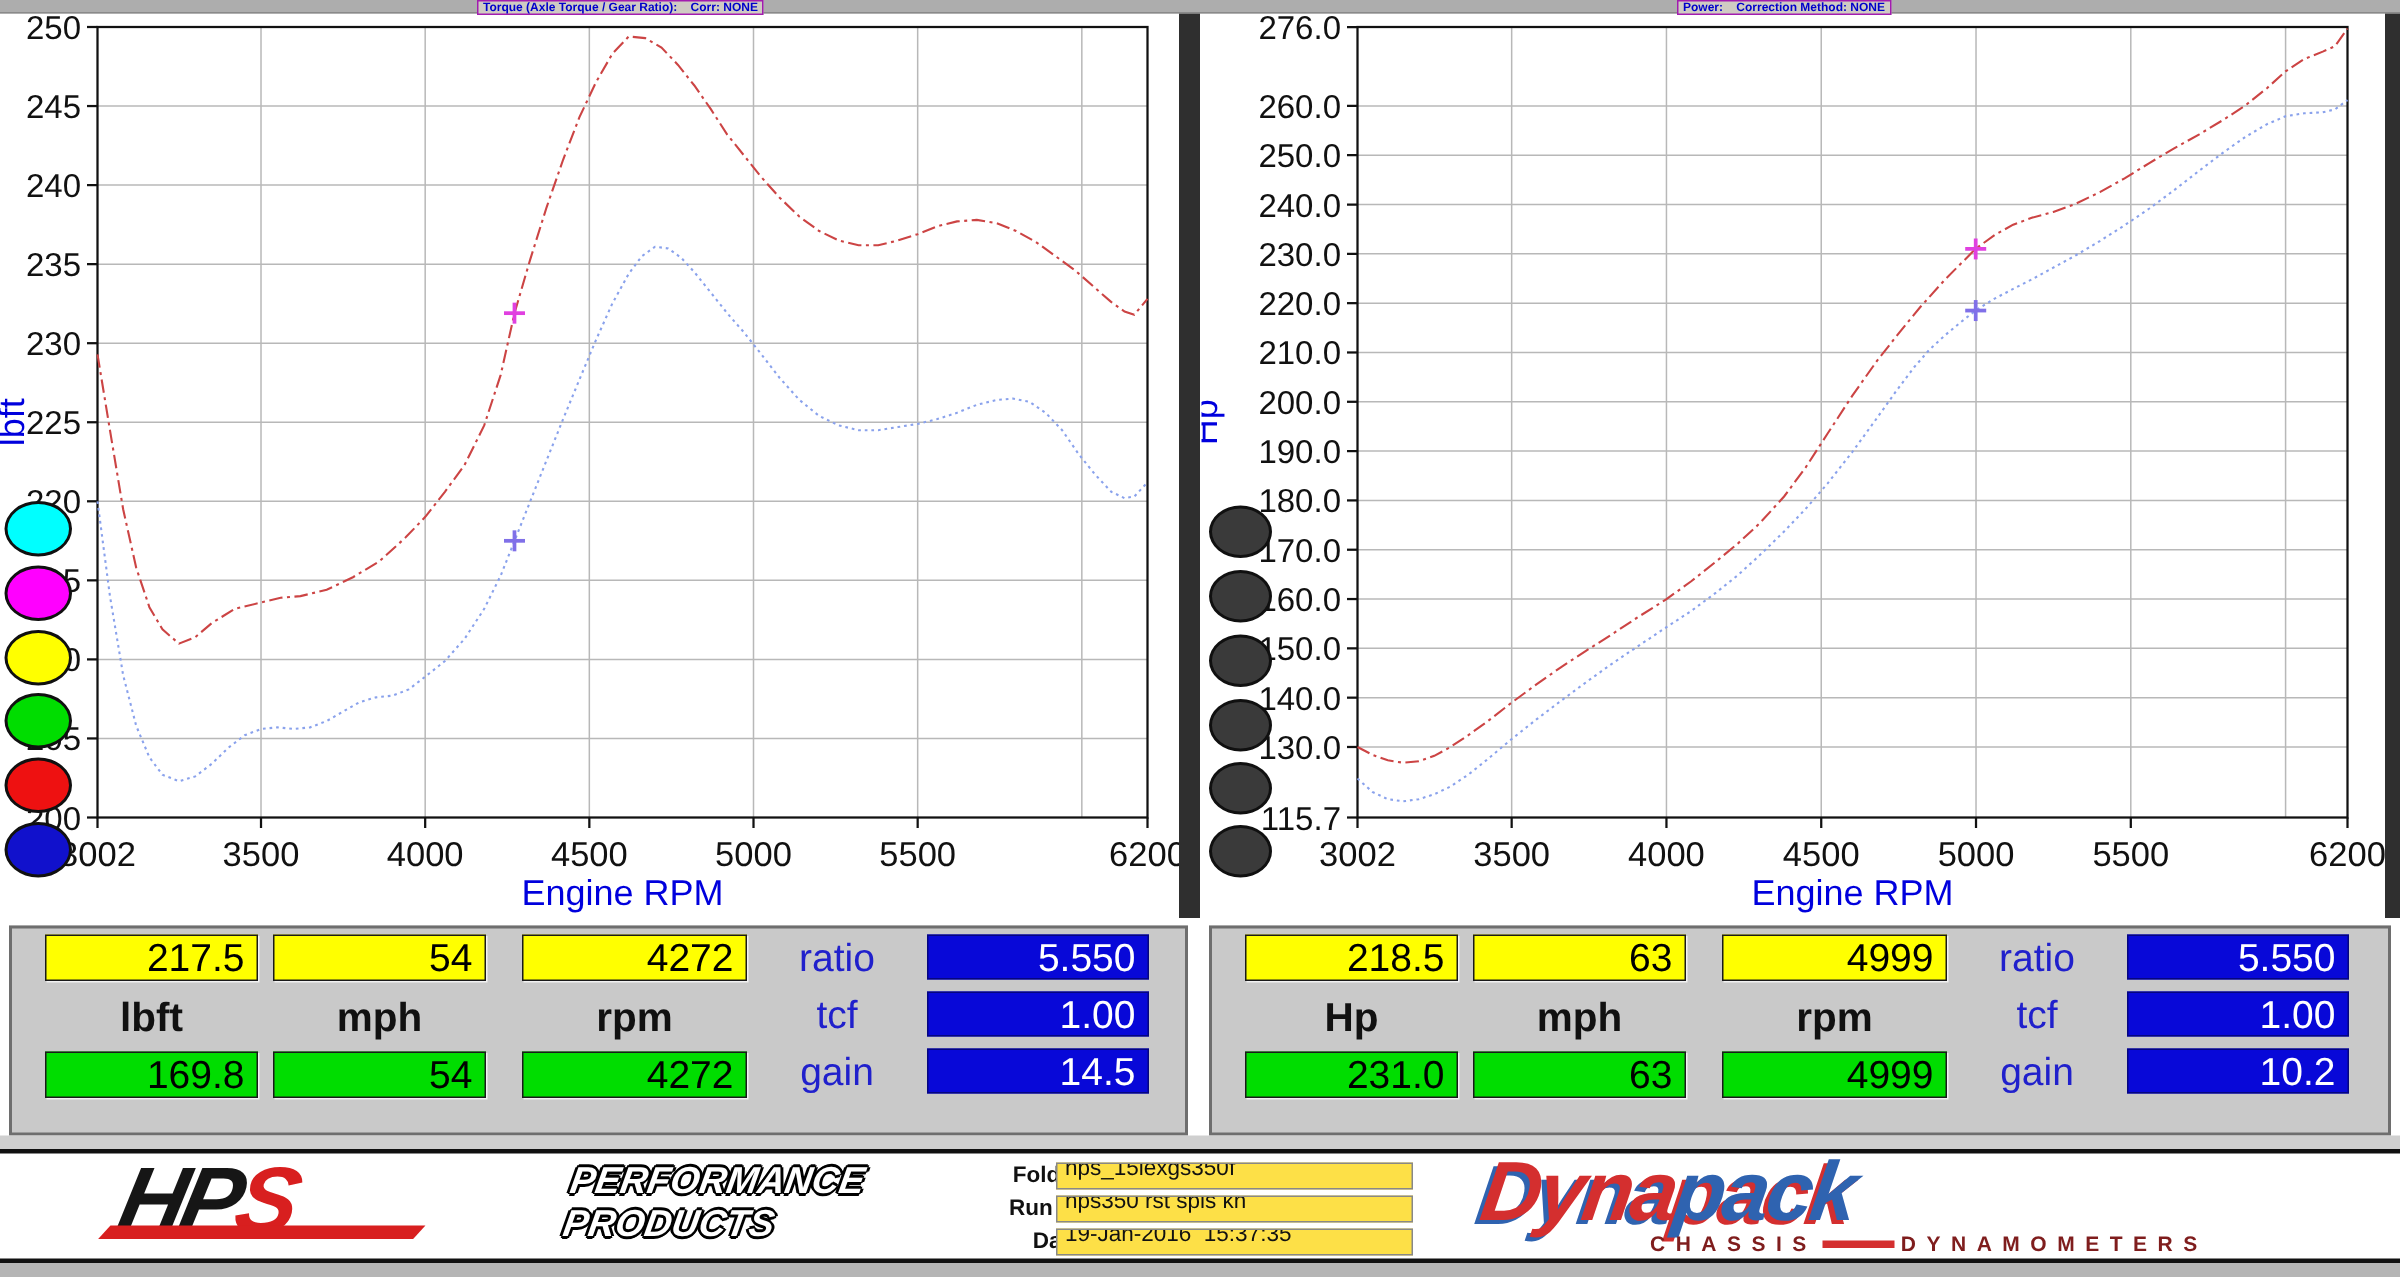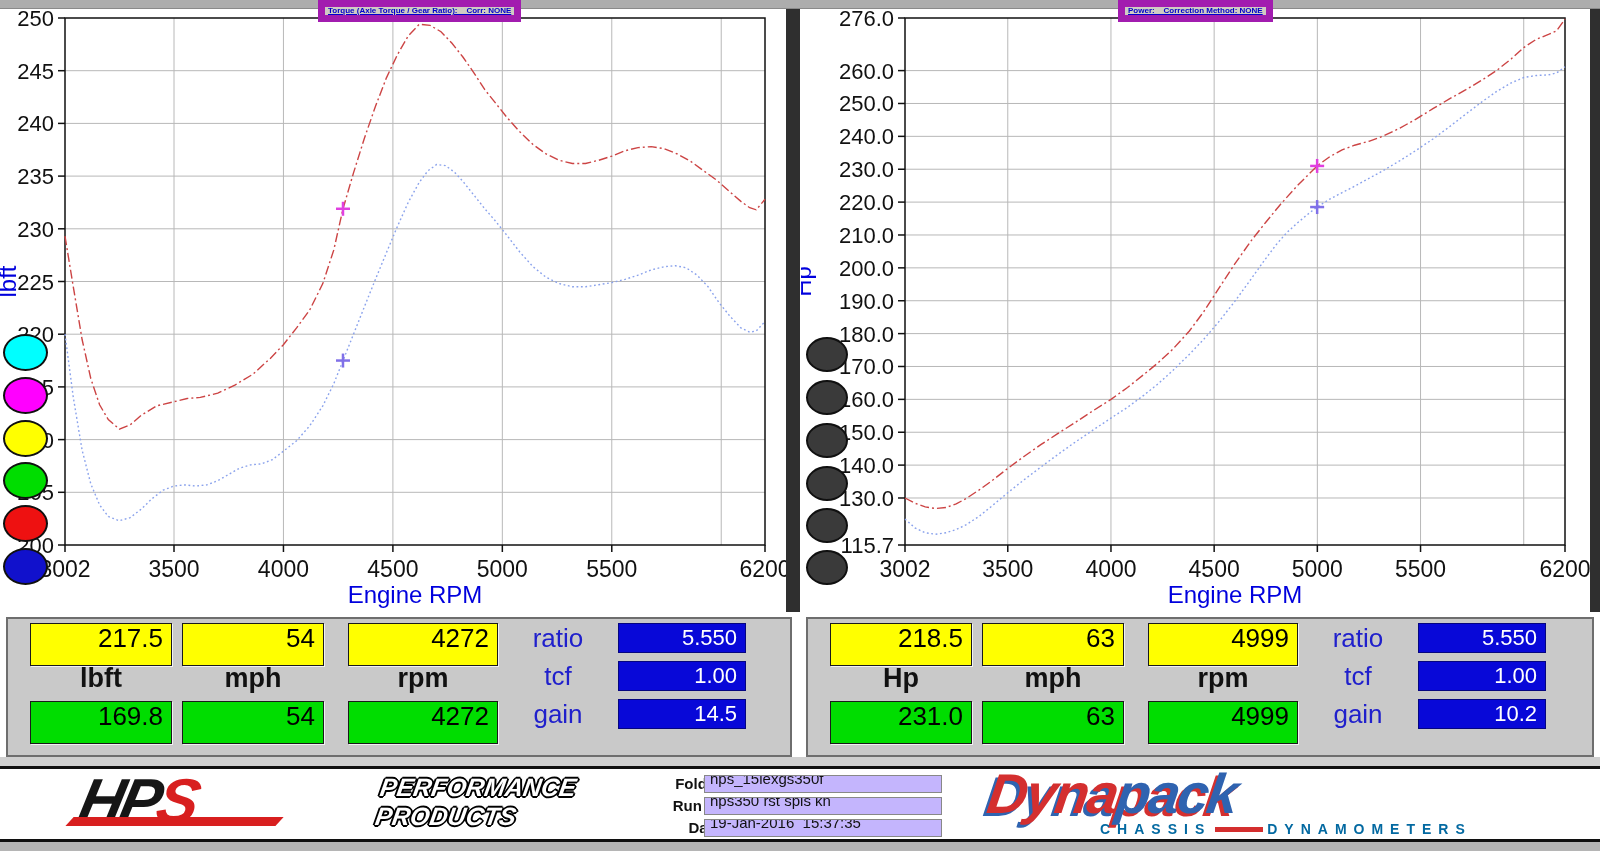--- a/index.html
+++ b/index.html
@@ -4,65 +4,65 @@
 <style>
   html,body{margin:0;padding:0;}
   body{width:1600px;height:851px;position:relative;background:#ffffff;
        font-family:"Liberation Sans",sans-serif;overflow:hidden;}
   svg{font-family:"Liberation Sans",sans-serif;}
 
   
   .titlebar{position:absolute;left:0;top:0;width:1600px;height:8px;background:#adadad;
             border-bottom:1px solid #8a8a8a;z-index:5;}
   .title-chip{position:absolute;top:0;height:8px;line-height:8px;font-size:8px;font-weight:bold;
-              color:#0000cc;background:#cfcbc3;border:7px solid #a21caf;padding:0 3px;white-space:nowrap;text-decoration:underline;}
+              color:#0000cc;background:#cfcbc3;border:1px solid #a21caf;padding:0 3px;white-space:nowrap;}
   .chip-left{left:318px;}
   .chip-right{left:1118px;}
   .divider{position:absolute;left:786px;top:8px;width:14px;height:604px;background:#2f2f2f;}
   .right-edge{position:absolute;left:1590px;top:8px;width:10px;height:604px;background:#2f2f2f;}
 
   .chart{position:absolute;top:8px;}
   #chart0{left:0;}
   #chart1{left:801px;}
 
   .ellipse-btn{position:absolute;border:2px solid #101010;border-radius:50%;z-index:6;box-sizing:border-box;}
 
   
   .panel{position:absolute;top:617px;height:140px;background:#c9c9c9;border:2px solid #6e6e6e;
          box-sizing:border-box;}
   #panel0{left:6px;width:786px;}
   #panel1{left:806px;width:788px;padding-left:28px;}
-  .vbox{position:absolute;height:43px;border:1px solid #1a1a1a;box-sizing:border-box;
+  .vbox{position:absolute;height:31px;border:1px solid #1a1a1a;box-sizing:border-box;
         font-size:26px;text-align:right;padding-right:8px;line-height:28px;color:#000;
         box-shadow:1px 1px 0 #f2f2f2;}
   .vbox.yellow{background:#ffff00;top:4px;}
   .vbox.green{background:#00dd00;top:82px;}
   .col1{left:22px;width:142px;} .col2{left:174px;width:142px;} .col3{left:340px;width:150px;}
   .unit{position:absolute;top:44px;height:30px;line-height:30px;text-align:center;
         font-size:27px;font-weight:600;color:#111;}
   .set-label{position:absolute;left:498px;width:104px;height:30px;line-height:30px;text-align:center;
              font-size:26px;color:#2020cc;}
-  .bluebox{position:absolute;left:610px;width:128px;height:30px;background:#0808d8;color:#ffffff;
-           font-size:22px;text-align:right;padding-right:8px;line-height:28px;border:1px solid #050580;
+  .bluebox{position:absolute;left:610px;width:148px;height:30px;background:#0808d8;color:#ffffff;
+           font-size:26px;text-align:right;padding-right:8px;line-height:28px;border:1px solid #050580;
            box-sizing:border-box;}
   .srow0{top:4px;} .srow1{top:42px;} .srow2{top:80px;}
 
   
   .gray-band{position:absolute;left:0;top:757px;width:1600px;height:9px;background:#cfcfcf;}
   .bottom-strip{position:absolute;left:0;top:842px;width:1600px;height:9px;background:#b5b5b5;}
 
   
   .footer{position:absolute;left:0;top:766px;width:1600px;height:76px;background:#ffffff;
           border-top:3px solid #101010;border-bottom:3px solid #101010;box-sizing:border-box;}
   .field-row{position:absolute;height:18px;}
   .field-label{position:absolute;left:583px;width:138px;text-align:right;font-size:15px;
                font-weight:bold;color:#111;line-height:18px;}
   .field-input{position:absolute;left:704px;width:238px;height:18px;border:1px solid #888;
                font-family:"Liberation Sans",sans-serif;font-size:15px;padding:0 0 12px 5px;
-               box-sizing:border-box;background:#c4b5fd;color:#111;}
+               box-sizing:border-box;background:#fde047;color:#111;}
   .frow0{top:6px;} .frow1{top:28px;} .frow2{top:50px;}
 
   
   .hps{position:absolute;left:80px;top:4px;width:510px;height:62px;}
   .hps-mark{position:absolute;left:0;top:-8px;font-style:italic;font-weight:900;font-size:62px;
             transform:skewX(-12deg);letter-spacing:-4px;}
   .hps-hp{color:#161616;} .hps-sred{color:#d81f1f;}
   .hps-underline{position:absolute;left:-6px;top:52px;width:210px;height:9px;background:#d81f1f;
                  transform:skewX(-35deg);}
   .hps-words{position:absolute;left:298px;top:0px;transform:skewX(-9deg);
@@ -70,21 +70,21 @@
              text-shadow:2px 0 #000,-2px 0 #000,0 2px #000,0 -2px #000,1px 1px #000,
                          -1px -1px #000,1px -1px #000,-1px 1px #000;}
 
   
   .dyn{position:absolute;left:988px;top:2px;width:580px;height:70px;}
   .dyn-main{position:absolute;left:0;top:-10px;font-style:italic;font-weight:900;font-size:56px;
             letter-spacing:-2px;transform:skewX(-8deg);white-space:nowrap;}
   .dyn-red{color:#d42f2f;text-shadow:-3px 3px 0 #2f63b0;}
   .dyn-blue{color:#2f63b0;text-shadow:-3px 3px 0 #d42f2f;}
   .dyn-sub{position:absolute;left:112px;top:50px;display:flex;align-items:center;gap:4px;
-           color:#0369a1;font-weight:bold;font-size:14px;letter-spacing:7px;white-space:nowrap;}
+           color:#7f1d1d;font-weight:bold;font-size:14px;letter-spacing:7px;white-space:nowrap;}
   .dyn-dash{width:48px;height:5px;background:#d42f2f;}
 </style>
 </head>
 <body>
 
 <div class="titlebar">
   <span class="title-chip chip-left">Torque (Axle Torque / Gear Ratio): &nbsp;&nbsp; Corr: NONE</span>
   <span class="title-chip chip-right">Power: &nbsp;&nbsp; Correction Method: NONE</span>
 </div>
 

